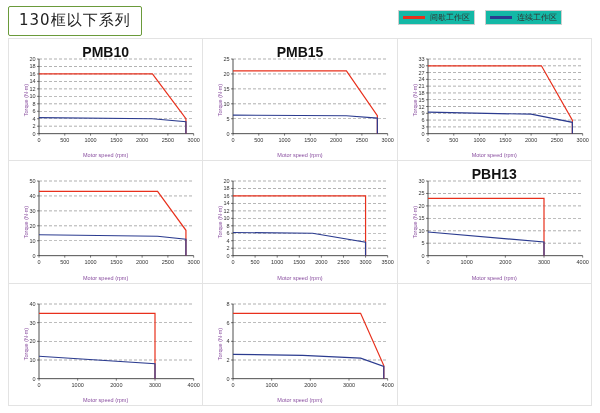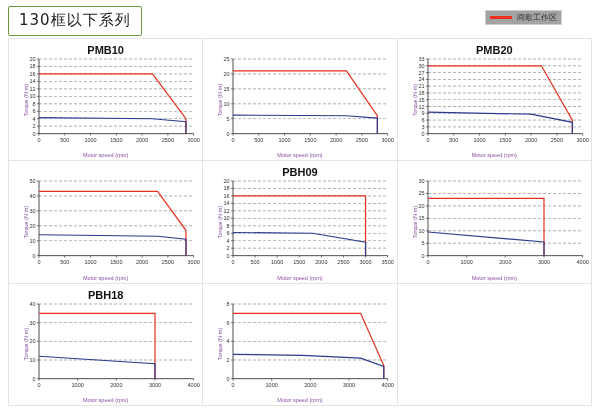--- a/index.html
+++ b/index.html
@@ -23,21 +23,21 @@
   #title-box .title-text{
     font-size:15px;color:#222;letter-spacing:1px;
     font-family:"DejaVu Sans", sans-serif;
   }
   #legend{
     position:absolute;right:10px;top:10px;
     display:flex;align-items:center;gap:10px;
   }
   .legend-item{
     display:flex;align-items:center;
-    border:1px solid #cfcfcf;background:#a3a3a3;
+    border:1px solid #cfcfcf;background:#14b8a6;
     padding:1px 4px;
   }
   .legend-swatch{width:22px;height:3px;display:inline-block;margin-right:5px;}
   .legend-label{font-size:8px;color:#333;font-family:"DejaVu Sans", sans-serif;}
 
   
   #grid{
     position:absolute;left:8px;top:38px;width:584px;height:368px;
     display:grid;
     grid-template-columns:repeat(3,1fr);
@@ -49,21 +49,21 @@
   .cell{
     border-right:1px solid #e3e3e3;
     border-bottom:1px solid #e3e3e3;
     box-sizing:border-box;
     position:relative;
     background:#fff;
   }
   .cell.empty{background:#fff;}
   .chart-title{
     position:absolute;top:5px;left:0;right:0;text-align:center;
-    font-size:11px;font-weight:bold;color:#111;
+    font-size:14px;font-weight:bold;color:#111;
     font-family:"Liberation Sans", sans-serif;
   }
   .chart-svg{position:absolute;left:0;top:14px;}
   .axis-label-x{
     position:absolute;bottom:2px;left:0;right:0;text-align:center;
     font-size:5.5px;color:#8a4fa0;font-family:"Liberation Sans", sans-serif;
   }
   .axis-label-y{
     position:absolute;left:1px;top:50%;
     transform:translateY(-50%) rotate(-90deg);
@@ -79,20 +79,24 @@
 <div id="page">
 
   <div id="header">
     <div id="title-box">
       <span class="title-text">130框以下系列</span>
     </div>
     <div id="legend">
       <div class="legend-item">
         <span class="legend-swatch" style="background:#e8301c"></span>
         <span class="legend-label">间歇工作区</span>
+      </div>
+      <div class="legend-item">
+        <span class="legend-swatch" style="background:#2b3b8f"></span>
+        <span class="legend-label">连续工作区</span>
       </div>
     </div>
   </div>
 
   <div id="grid">
     <div class="cell">
         <div class="chart-title">PMB10</div>
         <div class="axis-label-x">Motor speed (rpm)</div>
         <div class="axis-label-y">Torque (N·m)</div>
         <svg width="192.66666666666666" height="92.66666666666667" class="chart-svg">
@@ -142,20 +146,21 @@
           <text x="133.1111111111111" y="88.66666666666667" text-anchor="middle" class="tick">2000</text>
           <line x1="158.88888888888889" x2="158.88888888888889" y1="80.66666666666667" y2="82.66666666666667" stroke="#222" stroke-width="0.6"></line>
           <text x="158.88888888888889" y="88.66666666666667" text-anchor="middle" class="tick">2500</text>
           <line x1="184.66666666666666" x2="184.66666666666666" y1="80.66666666666667" y2="82.66666666666667" stroke="#222" stroke-width="0.6"></line>
           <text x="184.66666666666666" y="88.66666666666667" text-anchor="middle" class="tick">3000</text>
           <polyline points="30,20.93333333333333 143.42222222222222,20.93333333333333 176.9333333333333,65.73333333333333 176.9333333333333,80.66666666666667" fill="none" stroke="#e8301c" stroke-width="1.2"></polyline>
           <polyline points="30,64.61333333333334 143.42222222222222,65.73333333333333 176.9333333333333,68.72 176.9333333333333,80.66666666666667" fill="none" stroke="#2b3b8f" stroke-width="1.2"></polyline>
         </svg>
       </div>
     <div class="cell">
+        <div class="chart-title">PMB15</div>
         <div class="axis-label-x">Motor speed (rpm)</div>
         <div class="axis-label-y">Torque (N·m)</div>
         <svg width="192.66666666666666" height="92.66666666666667" class="chart-svg">
           <line x1="30" x2="184.66666666666666" y1="65.73333333333333" y2="65.73333333333333" stroke="#2b2b2b" stroke-width="0.5" stroke-dasharray="3,2" opacity="0.75"></line>
           <line x1="30" x2="184.66666666666666" y1="50.8" y2="50.8" stroke="#2b2b2b" stroke-width="0.5" stroke-dasharray="3,2" opacity="0.75"></line>
           <line x1="30" x2="184.66666666666666" y1="35.86666666666667" y2="35.86666666666667" stroke="#2b2b2b" stroke-width="0.5" stroke-dasharray="3,2" opacity="0.75"></line>
           <line x1="30" x2="184.66666666666666" y1="20.93333333333333" y2="20.93333333333333" stroke="#2b2b2b" stroke-width="0.5" stroke-dasharray="3,2" opacity="0.75"></line>
           <line x1="30" x2="184.66666666666666" y1="6" y2="6" stroke="#2b2b2b" stroke-width="0.5" stroke-dasharray="3,2" opacity="0.75"></line>
           <line x1="30" x2="184.66666666666666" y1="80.66666666666667" y2="80.66666666666667" stroke="#222" stroke-width="0.8"></line>
           <line x1="30" x2="30" y1="80.66666666666667" y2="6" stroke="#222" stroke-width="0.8"></line>
@@ -183,21 +188,20 @@
           <text x="133.1111111111111" y="88.66666666666667" text-anchor="middle" class="tick">2000</text>
           <line x1="158.88888888888889" x2="158.88888888888889" y1="80.66666666666667" y2="82.66666666666667" stroke="#222" stroke-width="0.6"></line>
           <text x="158.88888888888889" y="88.66666666666667" text-anchor="middle" class="tick">2500</text>
           <line x1="184.66666666666666" x2="184.66666666666666" y1="80.66666666666667" y2="82.66666666666667" stroke="#222" stroke-width="0.6"></line>
           <text x="184.66666666666666" y="88.66666666666667" text-anchor="middle" class="tick">3000</text>
           <polyline points="30,17.946666666666673 143.42222222222222,17.946666666666673 174.35555555555555,62.74666666666667 174.35555555555555,80.66666666666667" fill="none" stroke="#e8301c" stroke-width="1.2"></polyline>
           <polyline points="30,62.14933333333334 143.42222222222222,62.74666666666667 174.35555555555555,65.136 174.35555555555555,80.66666666666667" fill="none" stroke="#2b3b8f" stroke-width="1.2"></polyline>
         </svg>
       </div>
     <div class="cell">
-        <div class="chart-title">PMB20</div>
         <div class="axis-label-x">Motor speed (rpm)</div>
         <div class="axis-label-y">Torque (N·m)</div>
         <svg width="192.66666666666666" height="92.66666666666667" class="chart-svg">
           <line x1="30" x2="184.66666666666666" y1="73.87878787878789" y2="73.87878787878789" stroke="#2b2b2b" stroke-width="0.5" stroke-dasharray="3,2" opacity="0.75"></line>
           <line x1="30" x2="184.66666666666666" y1="67.0909090909091" y2="67.0909090909091" stroke="#2b2b2b" stroke-width="0.5" stroke-dasharray="3,2" opacity="0.75"></line>
           <line x1="30" x2="184.66666666666666" y1="60.30303030303031" y2="60.30303030303031" stroke="#2b2b2b" stroke-width="0.5" stroke-dasharray="3,2" opacity="0.75"></line>
           <line x1="30" x2="184.66666666666666" y1="53.515151515151516" y2="53.515151515151516" stroke="#2b2b2b" stroke-width="0.5" stroke-dasharray="3,2" opacity="0.75"></line>
           <line x1="30" x2="184.66666666666666" y1="46.727272727272734" y2="46.727272727272734" stroke="#2b2b2b" stroke-width="0.5" stroke-dasharray="3,2" opacity="0.75"></line>
           <line x1="30" x2="184.66666666666666" y1="39.939393939393945" y2="39.939393939393945" stroke="#2b2b2b" stroke-width="0.5" stroke-dasharray="3,2" opacity="0.75"></line>
           <line x1="30" x2="184.66666666666666" y1="33.151515151515156" y2="33.151515151515156" stroke="#2b2b2b" stroke-width="0.5" stroke-dasharray="3,2" opacity="0.75"></line>
@@ -284,21 +288,20 @@
           <text x="133.1111111111111" y="88.66666666666667" text-anchor="middle" class="tick">2000</text>
           <line x1="158.88888888888889" x2="158.88888888888889" y1="80.66666666666667" y2="82.66666666666667" stroke="#222" stroke-width="0.6"></line>
           <text x="158.88888888888889" y="88.66666666666667" text-anchor="middle" class="tick">2500</text>
           <line x1="184.66666666666666" x2="184.66666666666666" y1="80.66666666666667" y2="82.66666666666667" stroke="#222" stroke-width="0.6"></line>
           <text x="184.66666666666666" y="88.66666666666667" text-anchor="middle" class="tick">3000</text>
           <polyline points="30,16.453333333333333 148.57777777777778,16.453333333333333 176.9333333333333,55.28 176.9333333333333,80.66666666666667" fill="none" stroke="#e8301c" stroke-width="1.2"></polyline>
           <polyline points="30,59.760000000000005 148.57777777777778,61.25333333333334 176.9333333333333,64.24000000000001 176.9333333333333,80.66666666666667" fill="none" stroke="#2b3b8f" stroke-width="1.2"></polyline>
         </svg>
       </div>
     <div class="cell">
-        <div class="chart-title">PBH09</div>
         <div class="axis-label-x">Motor speed (rpm)</div>
         <div class="axis-label-y">Torque (N·m)</div>
         <svg width="192.66666666666666" height="92.66666666666667" class="chart-svg">
           <line x1="30" x2="184.66666666666666" y1="73.2" y2="73.2" stroke="#2b2b2b" stroke-width="0.5" stroke-dasharray="3,2" opacity="0.75"></line>
           <line x1="30" x2="184.66666666666666" y1="65.73333333333333" y2="65.73333333333333" stroke="#2b2b2b" stroke-width="0.5" stroke-dasharray="3,2" opacity="0.75"></line>
           <line x1="30" x2="184.66666666666666" y1="58.266666666666666" y2="58.266666666666666" stroke="#2b2b2b" stroke-width="0.5" stroke-dasharray="3,2" opacity="0.75"></line>
           <line x1="30" x2="184.66666666666666" y1="50.8" y2="50.8" stroke="#2b2b2b" stroke-width="0.5" stroke-dasharray="3,2" opacity="0.75"></line>
           <line x1="30" x2="184.66666666666666" y1="43.333333333333336" y2="43.333333333333336" stroke="#2b2b2b" stroke-width="0.5" stroke-dasharray="3,2" opacity="0.75"></line>
           <line x1="30" x2="184.66666666666666" y1="35.86666666666667" y2="35.86666666666667" stroke="#2b2b2b" stroke-width="0.5" stroke-dasharray="3,2" opacity="0.75"></line>
           <line x1="30" x2="184.66666666666666" y1="28.400000000000006" y2="28.400000000000006" stroke="#2b2b2b" stroke-width="0.5" stroke-dasharray="3,2" opacity="0.75"></line>
@@ -343,20 +346,21 @@
           <text x="140.47619047619048" y="88.66666666666667" text-anchor="middle" class="tick">2500</text>
           <line x1="162.57142857142856" x2="162.57142857142856" y1="80.66666666666667" y2="82.66666666666667" stroke="#222" stroke-width="0.6"></line>
           <text x="162.57142857142856" y="88.66666666666667" text-anchor="middle" class="tick">3000</text>
           <line x1="184.66666666666666" x2="184.66666666666666" y1="80.66666666666667" y2="82.66666666666667" stroke="#222" stroke-width="0.6"></line>
           <text x="184.66666666666666" y="88.66666666666667" text-anchor="middle" class="tick">3500</text>
           <polyline points="30,20.93333333333333 162.57142857142856,20.93333333333333 162.57142857142856,80.66666666666667" fill="none" stroke="#e8301c" stroke-width="1.2"></polyline>
           <polyline points="30,57.52 109.54285714285713,58.266666666666666 162.57142857142856,67.22666666666667 162.57142857142856,80.66666666666667" fill="none" stroke="#2b3b8f" stroke-width="1.2"></polyline>
         </svg>
       </div>
     <div class="cell">
+        <div class="chart-title">PBH13</div>
         <div class="axis-label-x">Motor speed (rpm)</div>
         <div class="axis-label-y">Torque (N·m)</div>
         <svg width="192.66666666666666" height="92.66666666666667" class="chart-svg">
           <line x1="30" x2="184.66666666666666" y1="68.22222222222223" y2="68.22222222222223" stroke="#2b2b2b" stroke-width="0.5" stroke-dasharray="3,2" opacity="0.75"></line>
           <line x1="30" x2="184.66666666666666" y1="55.777777777777786" y2="55.777777777777786" stroke="#2b2b2b" stroke-width="0.5" stroke-dasharray="3,2" opacity="0.75"></line>
           <line x1="30" x2="184.66666666666666" y1="43.333333333333336" y2="43.333333333333336" stroke="#2b2b2b" stroke-width="0.5" stroke-dasharray="3,2" opacity="0.75"></line>
           <line x1="30" x2="184.66666666666666" y1="30.888888888888893" y2="30.888888888888893" stroke="#2b2b2b" stroke-width="0.5" stroke-dasharray="3,2" opacity="0.75"></line>
           <line x1="30" x2="184.66666666666666" y1="18.444444444444443" y2="18.444444444444443" stroke="#2b2b2b" stroke-width="0.5" stroke-dasharray="3,2" opacity="0.75"></line>
           <line x1="30" x2="184.66666666666666" y1="6" y2="6" stroke="#2b2b2b" stroke-width="0.5" stroke-dasharray="3,2" opacity="0.75"></line>
           <line x1="30" x2="184.66666666666666" y1="80.66666666666667" y2="80.66666666666667" stroke="#222" stroke-width="0.8"></line>
@@ -383,21 +387,20 @@
           <text x="107.33333333333333" y="88.66666666666667" text-anchor="middle" class="tick">2000</text>
           <line x1="146" x2="146" y1="80.66666666666667" y2="82.66666666666667" stroke="#222" stroke-width="0.6"></line>
           <text x="146" y="88.66666666666667" text-anchor="middle" class="tick">3000</text>
           <line x1="184.66666666666666" x2="184.66666666666666" y1="80.66666666666667" y2="82.66666666666667" stroke="#222" stroke-width="0.6"></line>
           <text x="184.66666666666666" y="88.66666666666667" text-anchor="middle" class="tick">4000</text>
           <polyline points="30,23.422222222222217 146,23.422222222222217 146,80.66666666666667" fill="none" stroke="#e8301c" stroke-width="1.2"></polyline>
           <polyline points="30,57.022222222222226 146,66.97777777777779 146,80.66666666666667" fill="none" stroke="#2b3b8f" stroke-width="1.2"></polyline>
         </svg>
       </div>
     <div class="cell">
-        <div class="chart-title">PBH18</div>
         <div class="axis-label-x">Motor speed (rpm)</div>
         <div class="axis-label-y">Torque (N·m)</div>
         <svg width="192.66666666666666" height="92.66666666666667" class="chart-svg">
           <line x1="30" x2="184.66666666666666" y1="62" y2="62" stroke="#2b2b2b" stroke-width="0.5" stroke-dasharray="3,2" opacity="0.75"></line>
           <line x1="30" x2="184.66666666666666" y1="43.333333333333336" y2="43.333333333333336" stroke="#2b2b2b" stroke-width="0.5" stroke-dasharray="3,2" opacity="0.75"></line>
           <line x1="30" x2="184.66666666666666" y1="24.66666666666667" y2="24.66666666666667" stroke="#2b2b2b" stroke-width="0.5" stroke-dasharray="3,2" opacity="0.75"></line>
           <line x1="30" x2="184.66666666666666" y1="6" y2="6" stroke="#2b2b2b" stroke-width="0.5" stroke-dasharray="3,2" opacity="0.75"></line>
           <line x1="30" x2="184.66666666666666" y1="80.66666666666667" y2="80.66666666666667" stroke="#222" stroke-width="0.8"></line>
           <line x1="30" x2="30" y1="80.66666666666667" y2="6" stroke="#222" stroke-width="0.8"></line>
           <line x1="28" x2="30" y1="80.66666666666667" y2="80.66666666666667" stroke="#222" stroke-width="0.6"></line>

